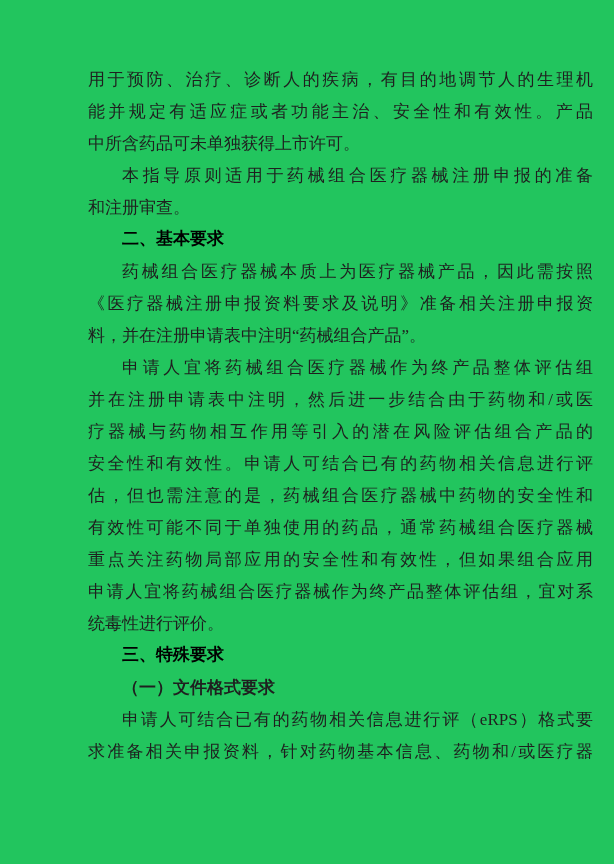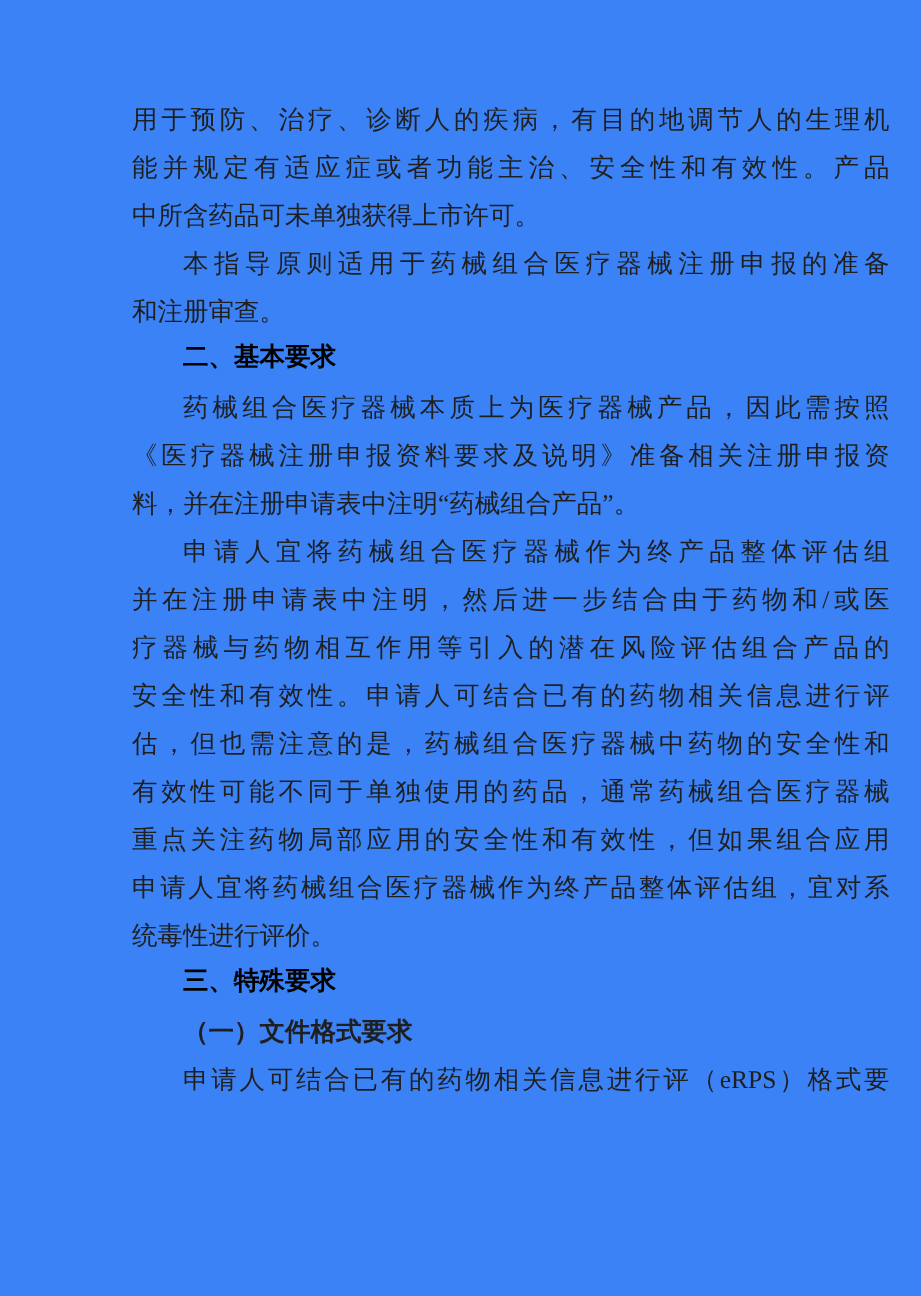--- a/index.html
+++ b/index.html
@@ -1,20 +1,20 @@
 <!DOCTYPE html>
 <html><head>
 <meta charset="utf-8">
 <style>
   html,body{margin:0;padding:0;background:#e9e9e9;}
   .page{
     position:relative;
     width:614px;height:864px;
     margin:0 auto;
-    background:#3b82f6;
+    background:#22c55e;
     overflow:hidden;
     font-family:"Liberation Serif","DejaVu Serif",serif;
     color:#1f1f1f;
   }
   .content{
     position:absolute;
     top:64px;left:88px;
     width:505px;
   }
   .line{
@@ -65,15 +65,16 @@
     <div class="line j">有效性可能不同于单独使用的药品，通常药械组合医疗器械</div>
     <div class="line j">重点关注药物局部应用的安全性和有效性，但如果组合应用</div>
     <div class="line j">申请人宜将药械组合医疗器械作为终产品整体评估组，宜对系</div>
     <div class="line">统毒性进行评价。</div>
 
     <div class="line h ind">三、特殊要求</div>
 
     <div class="line sub ind">（一）文件格式要求</div>
 
     <div class="line j ind">申请人可结合已有的药物相关信息进行评（eRPS）格式要</div>
+    <div class="line j">求准备相关申报资料，针对药物基本信息、药物和/或医疗器</div>
 
   </div>
 </div>
 
 </body></html>

